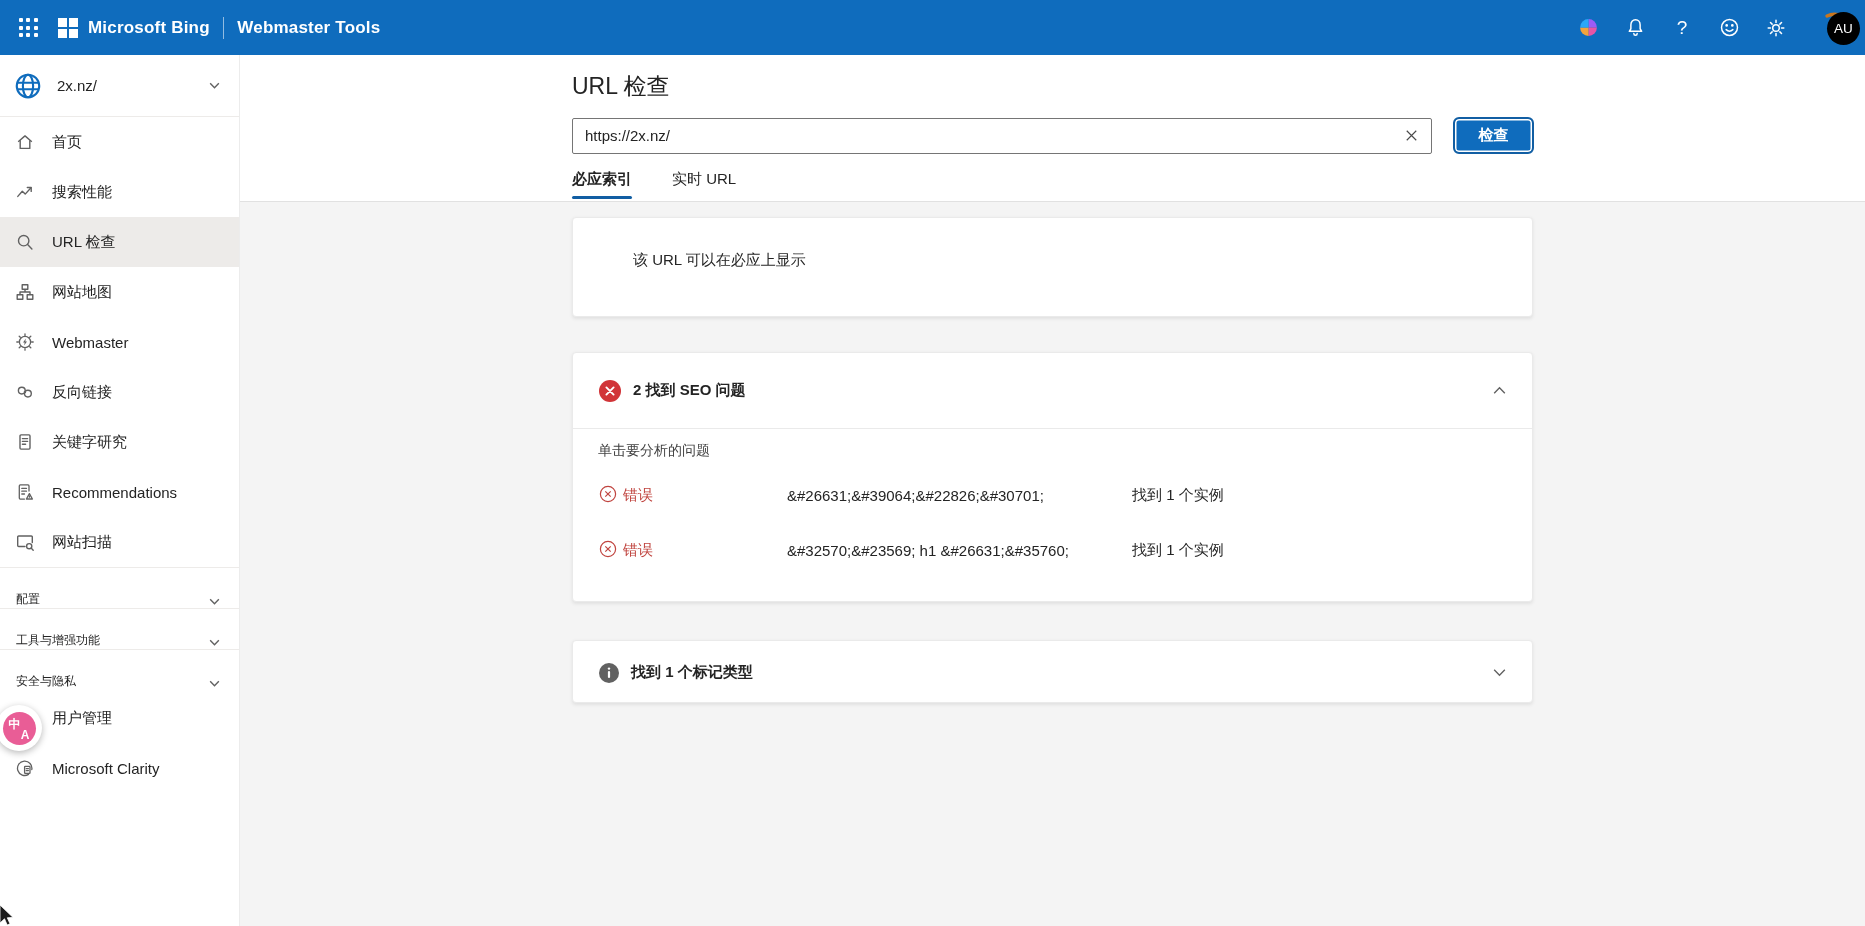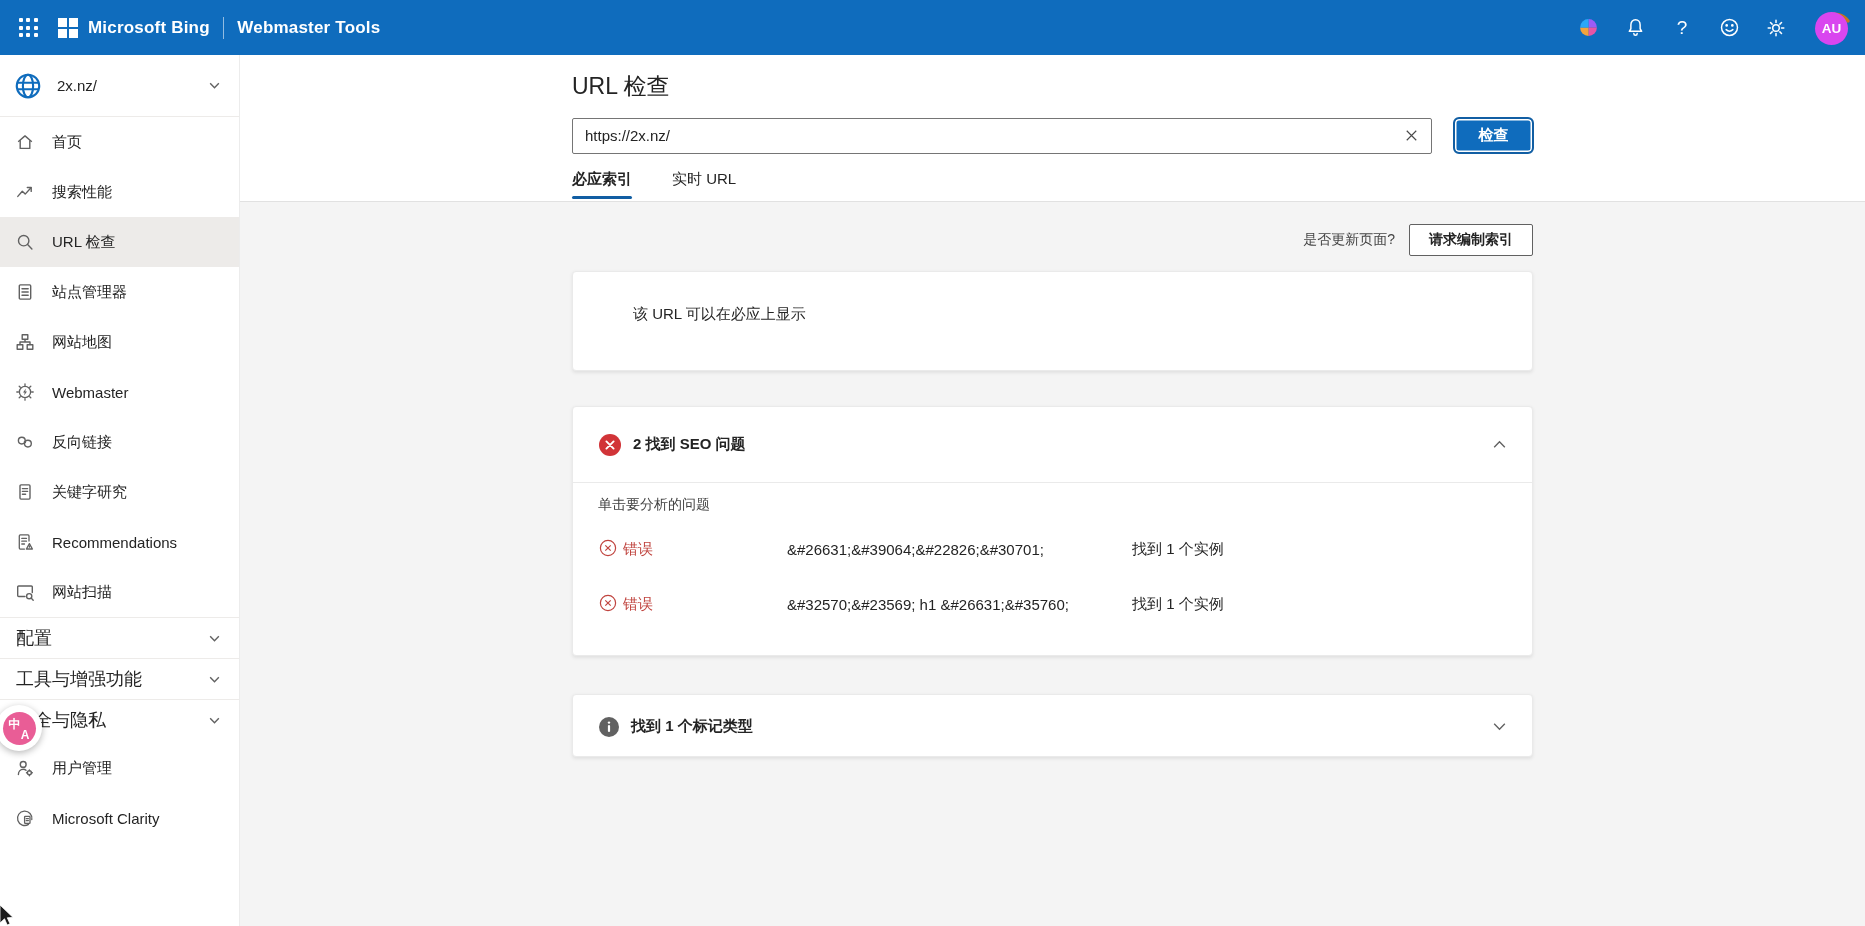--- a/index.html
+++ b/index.html
@@ -14,32 +14,32 @@
   .mslogo { display:grid; grid-template-columns:9px 9px; grid-template-rows:9px 9px; gap:2px; margin-left:12px; }
   .mslogo span { background:#fff; }
   .brand { display:flex; align-items:center; margin-left:10px; }
   .brand-product { font-size:17px; font-weight:700; letter-spacing:.2px; }
   .brand-sep { width:1.5px; height:22px; background:rgba(255,255,255,.55); margin:0 13px; }
   .brand-suite { font-size:17px; font-weight:700; letter-spacing:.2px; }
   .topbar-right { margin-left:auto; display:flex; align-items:center; gap:23px; }
   .tb-icon { width:24px; height:24px; display:flex; align-items:center; justify-content:center; cursor:pointer; }
   .help-glyph { font-size:19px; font-weight:400; color:#fff; line-height:1; }
   .avatar-wrap { position:relative; width:36px; height:36px; margin-left:2px; cursor:pointer; }
-  .avatar { position:absolute; left:2px; top:2px; width:33px; height:33px; border-radius:50%; background:#d946ef; color:#fff; font-size:13.5px; font-weight:700; display:flex; align-items:center; justify-content:center; }
+  .avatar { position:absolute; left:14px; top:2px; width:33px; height:33px; border-radius:50%; background:#000000; color:#fff; font-size:13.5px; font-weight:400; display:flex; align-items:center; justify-content:center; }
   .avatar-arc { position:absolute; left:0; top:-3px; }
 
   
   .sidebar { position:absolute; top:55px; left:0; bottom:0; width:240px; background:#fff; border-right:1px solid #ECECEC; z-index:4; }
   .site-selector { height:62px; display:flex; align-items:center; padding:0 18px 0 13px; border-bottom:1px solid #EDEBE9; cursor:pointer; }
   .site-name { font-size:15px; margin-left:14px; color:#242424; }
   .site-selector .chev { margin-left:auto; }
   .nav-item { height:50px; display:flex; align-items:center; padding-left:15px; font-size:15px; color:#242424; cursor:pointer; }
   .nav-item.selected { background:#EDEBE9; }
   .nicon { width:20px; height:20px; margin-right:17px; color:#616161; flex:none; display:flex; }
-  .nav-section { height:41px; border-top:1px solid #EDEBE9; display:flex; align-items:center; padding:0 18px 0 16px; font-size:18px; color:#242424; cursor:pointer; }
+  .nav-section { height:41px; border-top:1px solid #EDEBE9; display:flex; align-items:flex-end; padding:0 18px 0 16px; font-size:12px; color:#242424; cursor:pointer; }
   .nav-section .chev { margin-left:auto; }
   .nav-footer { padding-top:3px; }
   .chev { color:#616161; display:flex; }
 
   
   .tb-outer { position:absolute; left:-4px; top:650px; width:46px; height:46px; border-radius:50%; background:#fff; box-shadow:0 2px 7px rgba(0,0,0,.28); display:flex; align-items:center; justify-content:center; z-index:9; cursor:pointer; }
   .tb-inner { width:33px; height:33px; border-radius:50%; background:#E95D96; position:relative; color:#fff; }
   .tb-zh { position:absolute; left:6px; top:4px; font-size:12px; font-weight:700; }
   .tb-en { position:absolute; right:6px; bottom:3px; font-size:12px; font-weight:700; }
 
@@ -197,29 +197,20 @@
   <div class="nav-item selected">
     <span class="nicon">
       <svg width="20" height="20" viewBox="0 0 20 20" fill="none" stroke="currentColor" stroke-width="1.4" stroke-linecap="round">
         <circle cx="8.7" cy="8.7" r="5.2"></circle>
           <path d="M12.6 12.6 L16.9 16.9"></path>
       </svg>
     </span>
     <span>URL 检查</span>
   </div>
 
-  <div class="nav-item">
-    <span class="nicon">
-      <svg width="20" height="20" viewBox="0 0 20 20" fill="none" stroke="currentColor" stroke-width="1.4" stroke-linecap="round">
-        <rect x="4.3" y="2.9" width="11.4" height="14.2" rx="1"></rect>
-        <path d="M7 6.8 H13.2 M7 10 H13.2 M7 13.2 H13.2"></path>
-      </svg>
-    </span>
-    <span>站点管理器</span>
-  </div>
 
   <div class="nav-item">
     <span class="nicon">
       <svg width="20" height="20" viewBox="0 0 20 20" fill="none" stroke="currentColor" stroke-width="1.4" stroke-linejoin="round">
         <rect x="7.2" y="2.8" width="5.6" height="4.4"></rect>
           <rect x="2.2" y="12.8" width="5.6" height="4.4"></rect>
           <rect x="12.2" y="12.8" width="5.6" height="4.4"></rect>
         <path d="M10 7.2 V10 M5 12.8 V10 H15 V12.8"></path>
       </svg>
     </span>
@@ -357,24 +348,20 @@
         <span>必应索引</span>
         <div class="tab-underline"></div>
       </div>
       <div class="tab">
         <span>实时 URL</span>
       </div>
     </div>
   </div>
 
   <div class="content">
-    <div class="reindex-row">
-      <span class="reindex-q">是否更新页面?</span>
-      <button class="reindex-btn">请求编制索引</button>
-    </div>
 
     <div class="card card-indexed">
       <div class="card-subtitle">该 URL 可以在必应上显示</div>
     </div>
 
     <div class="card card-seo">
       <div class="card-head">
         <span class="status-icon">
           <svg width="22" height="22" viewBox="0 0 22 22">
               <circle cx="11" cy="11" r="11" fill="#D13438"></circle>

